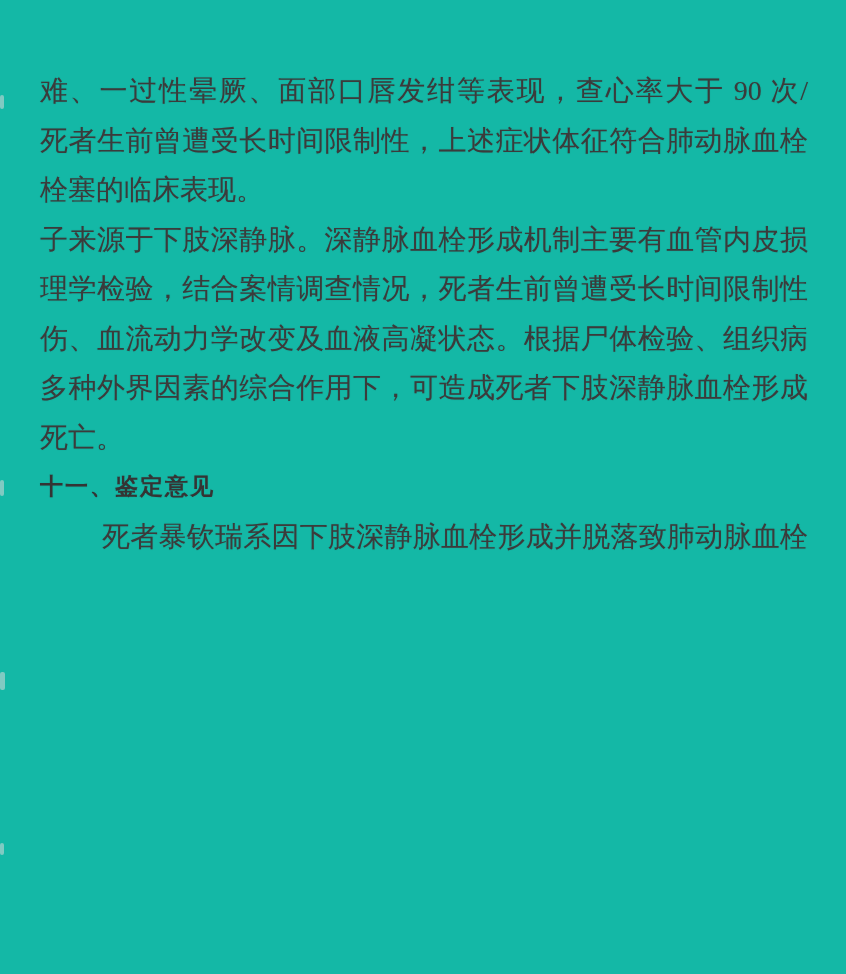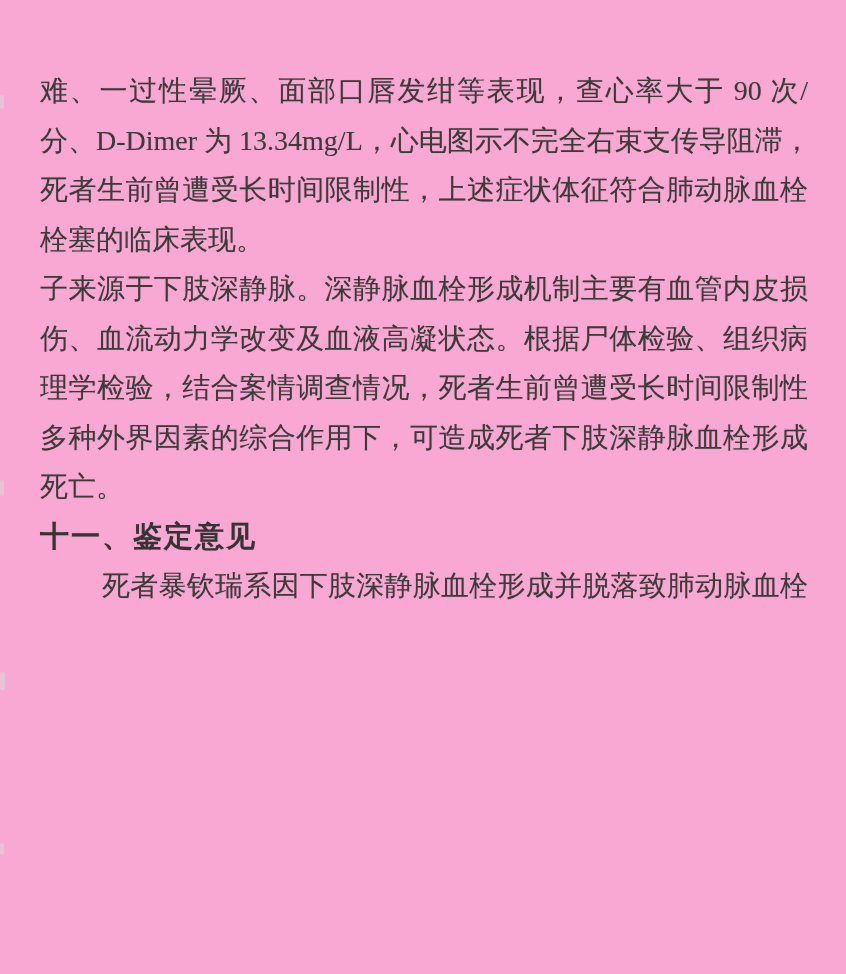--- a/index.html
+++ b/index.html
@@ -10,21 +10,21 @@
   body {
     width: 846px;
     height: 974px;
     position: relative;
     overflow: hidden;
     font-family: "Liberation Serif", "DejaVu Serif", serif;
   }
   .page {
     position: absolute;
     inset: 0;
-    background: #f9a8d4;
+    background: #14b8a6;
   }
   .doc {
     position: absolute;
     top: 66px;
     left: 40px;
     right: 38px;
     color: #3b3b3b;
     font-size: 28px;
     text-shadow: 0 0 1px rgba(59,59,59,.30);
   }
@@ -37,21 +37,21 @@
   }
   .line.para-end {
     text-align-last: left;
   }
   .line.indent {
     padding-left: 62px;
   }
   .line.heading {
     font-family: "Liberation Sans", "DejaVu Sans", sans-serif;
     font-weight: 700;
-    font-size: 29px;
+    font-size: 23px;
     letter-spacing: 2px;
     text-align-last: left;
     color: #343434;
   }
   .circled-wrap {
     position: relative;
     display: inline-block;
   }
   .annot-svg {
     position: absolute;
@@ -76,27 +76,26 @@
 <div class="page">
 
   <div class="scan-artifact" style="top:95px;width:4px;height:14px;"></div>
   <div class="scan-artifact" style="top:480px;width:4px;height:16px;"></div>
   <div class="scan-artifact" style="top:672px;width:5px;height:18px;"></div>
   <div class="scan-artifact" style="top:843px;width:4px;height:12px;"></div>
 
   <div class="doc">
 
     <div class="line">难、一过性晕厥、面部口唇发绀等表现，查心率大于 90 次/</div>
-    <div class="line">分、D-Dimer 为 13.34mg/L，心电图示不完全右束支传导阻滞，</div>
     <div class="line">死者生前曾遭受长时间限制性，上述症状体征符合肺动脉血栓</div>
     <div class="line para-end">栓塞的临床表现。</div>
 
     <div class="line">子来源于下肢深静脉。深静脉血栓形成机制主要有血管内皮损</div>
+    <div class="line">理学检验，结合案情调查情况，死者生前曾遭受长时间限制性</div>
     <div class="line">伤、血流动力学改变及血液高凝状态。根据尸体检验、组织病</div>
-    <div class="line">理学检验，结合案情调查情况，死者生前曾遭受长时间限制性</div>
     <div class="line">多种外界因素的综合作用下，可造成死者下肢深静脉血栓形成</div>
     <div class="line para-end">死亡。</div>
 
     <div class="line heading">十一、鉴定意见</div>
 
     <div class="line indent">死者暴钦瑞系因下肢深静脉血栓形成并脱落致肺动脉血栓</div>
 
   </div>
 </div>
 

